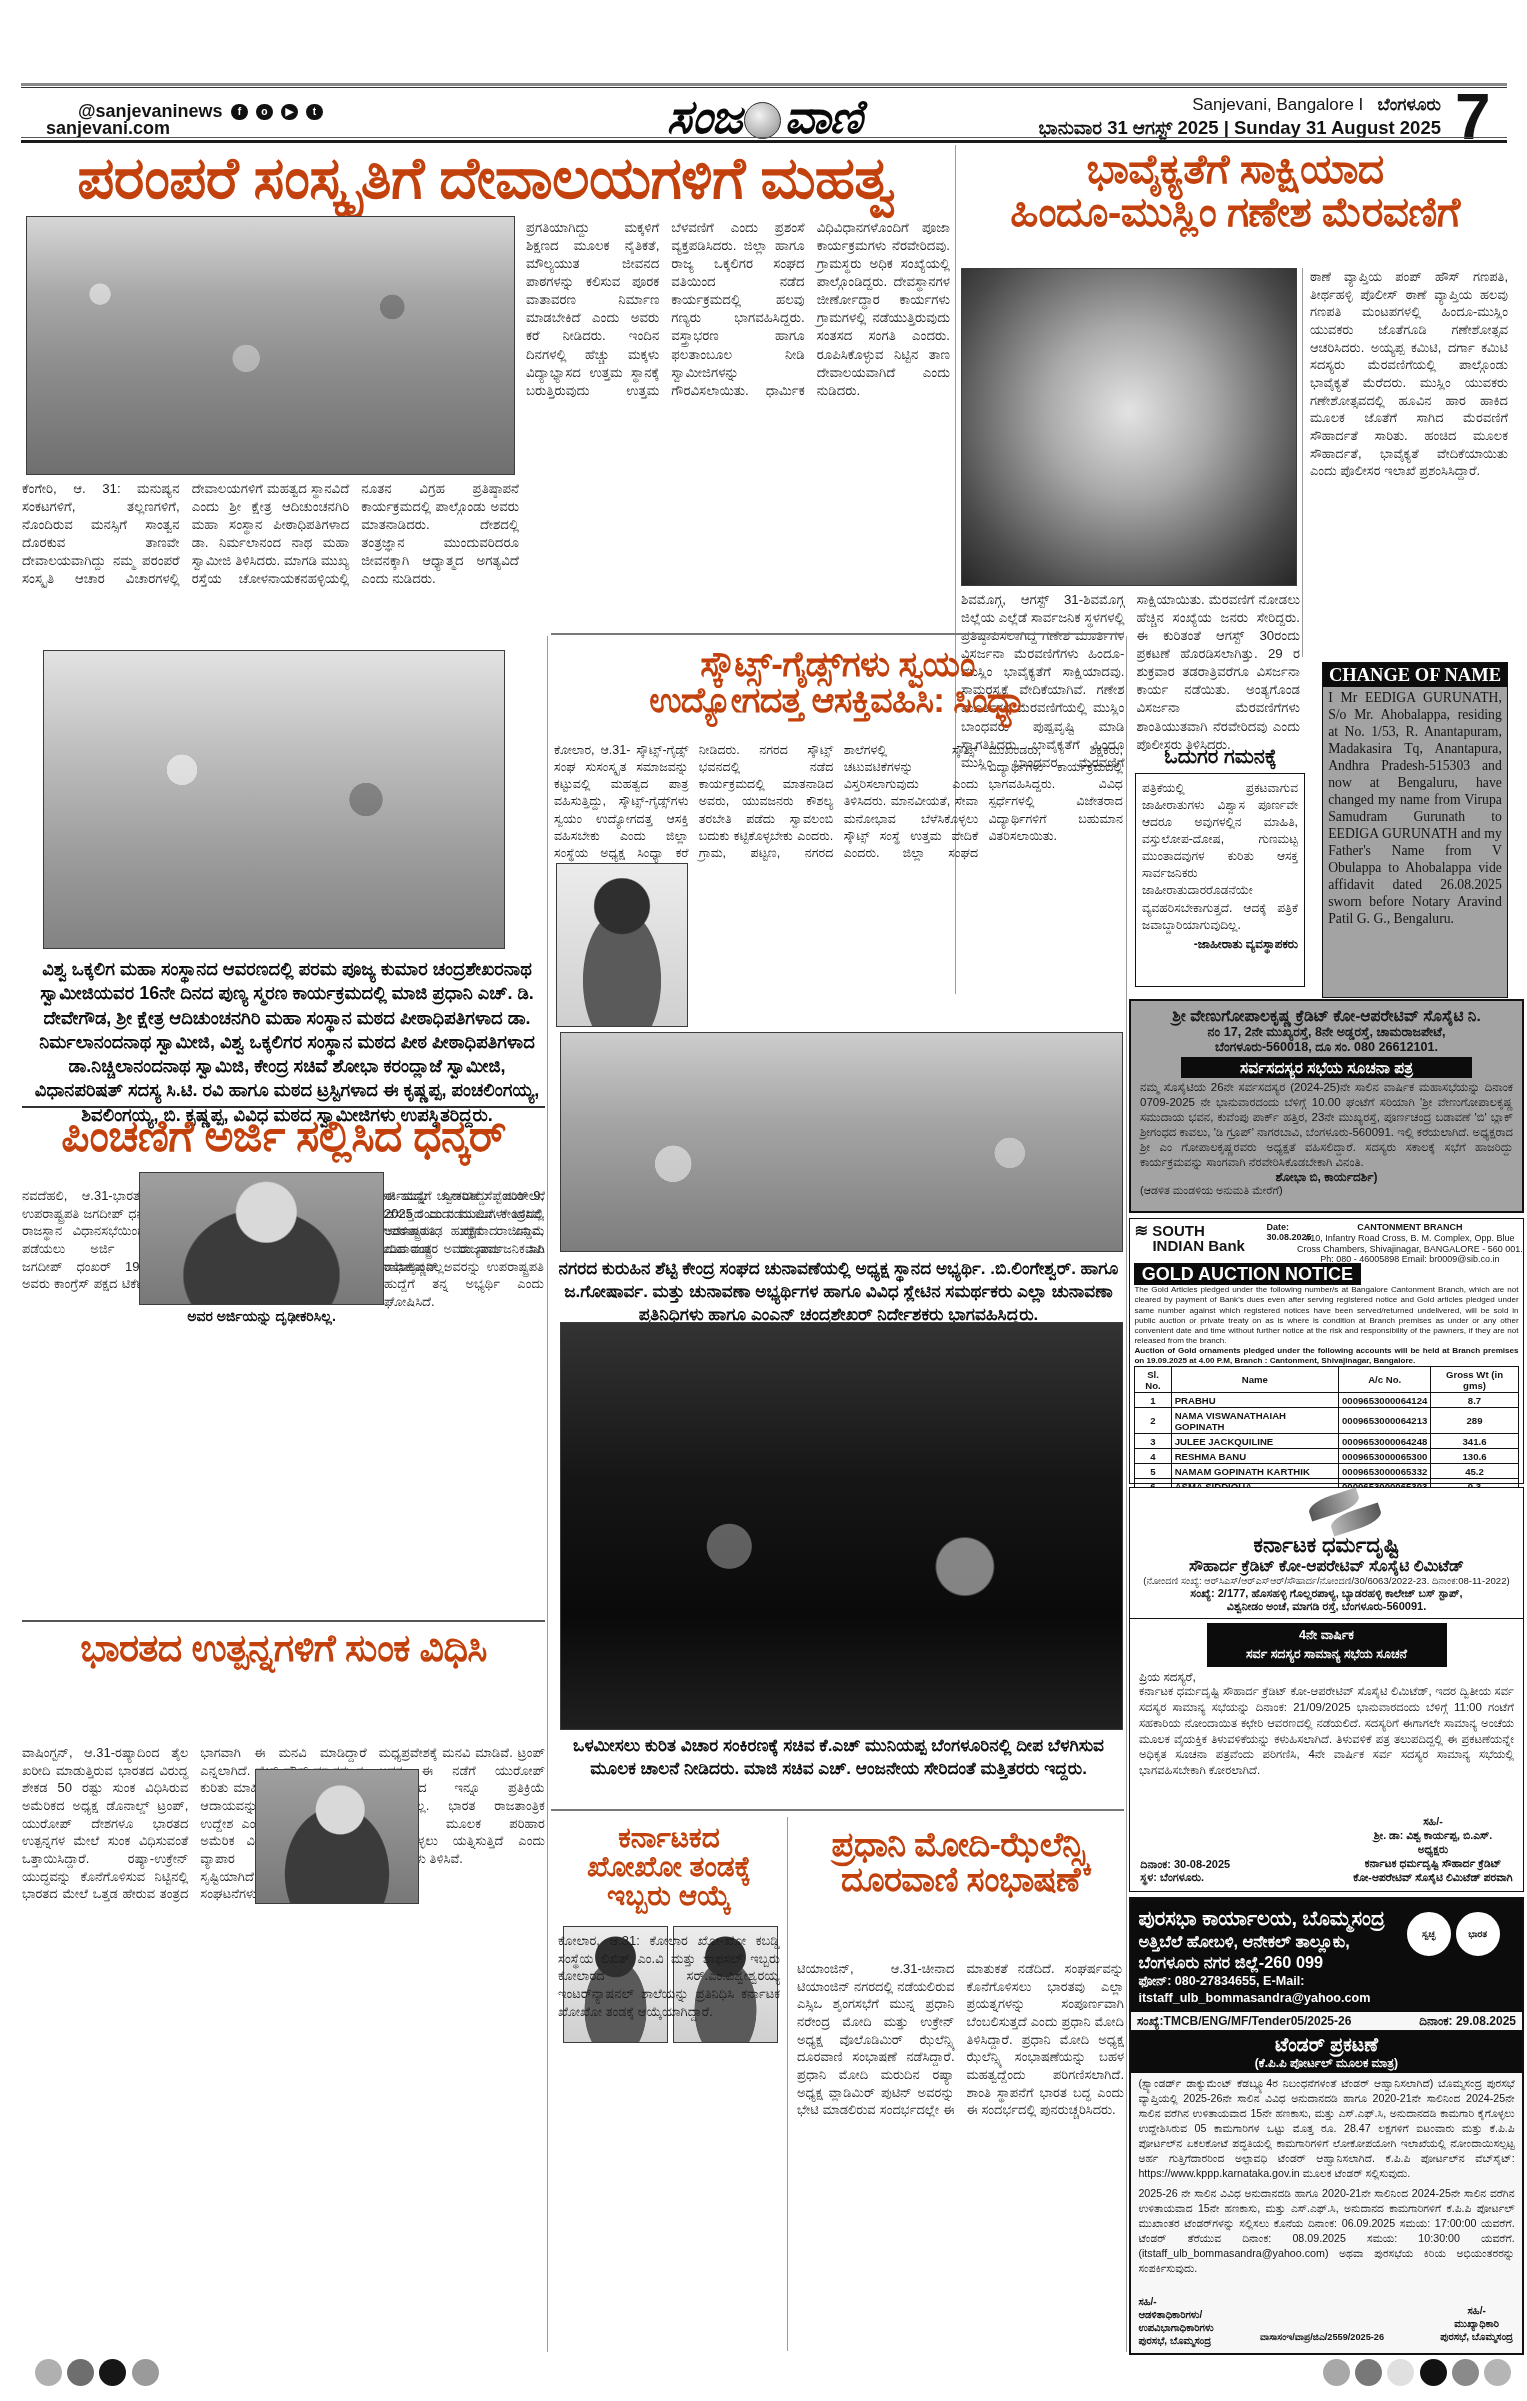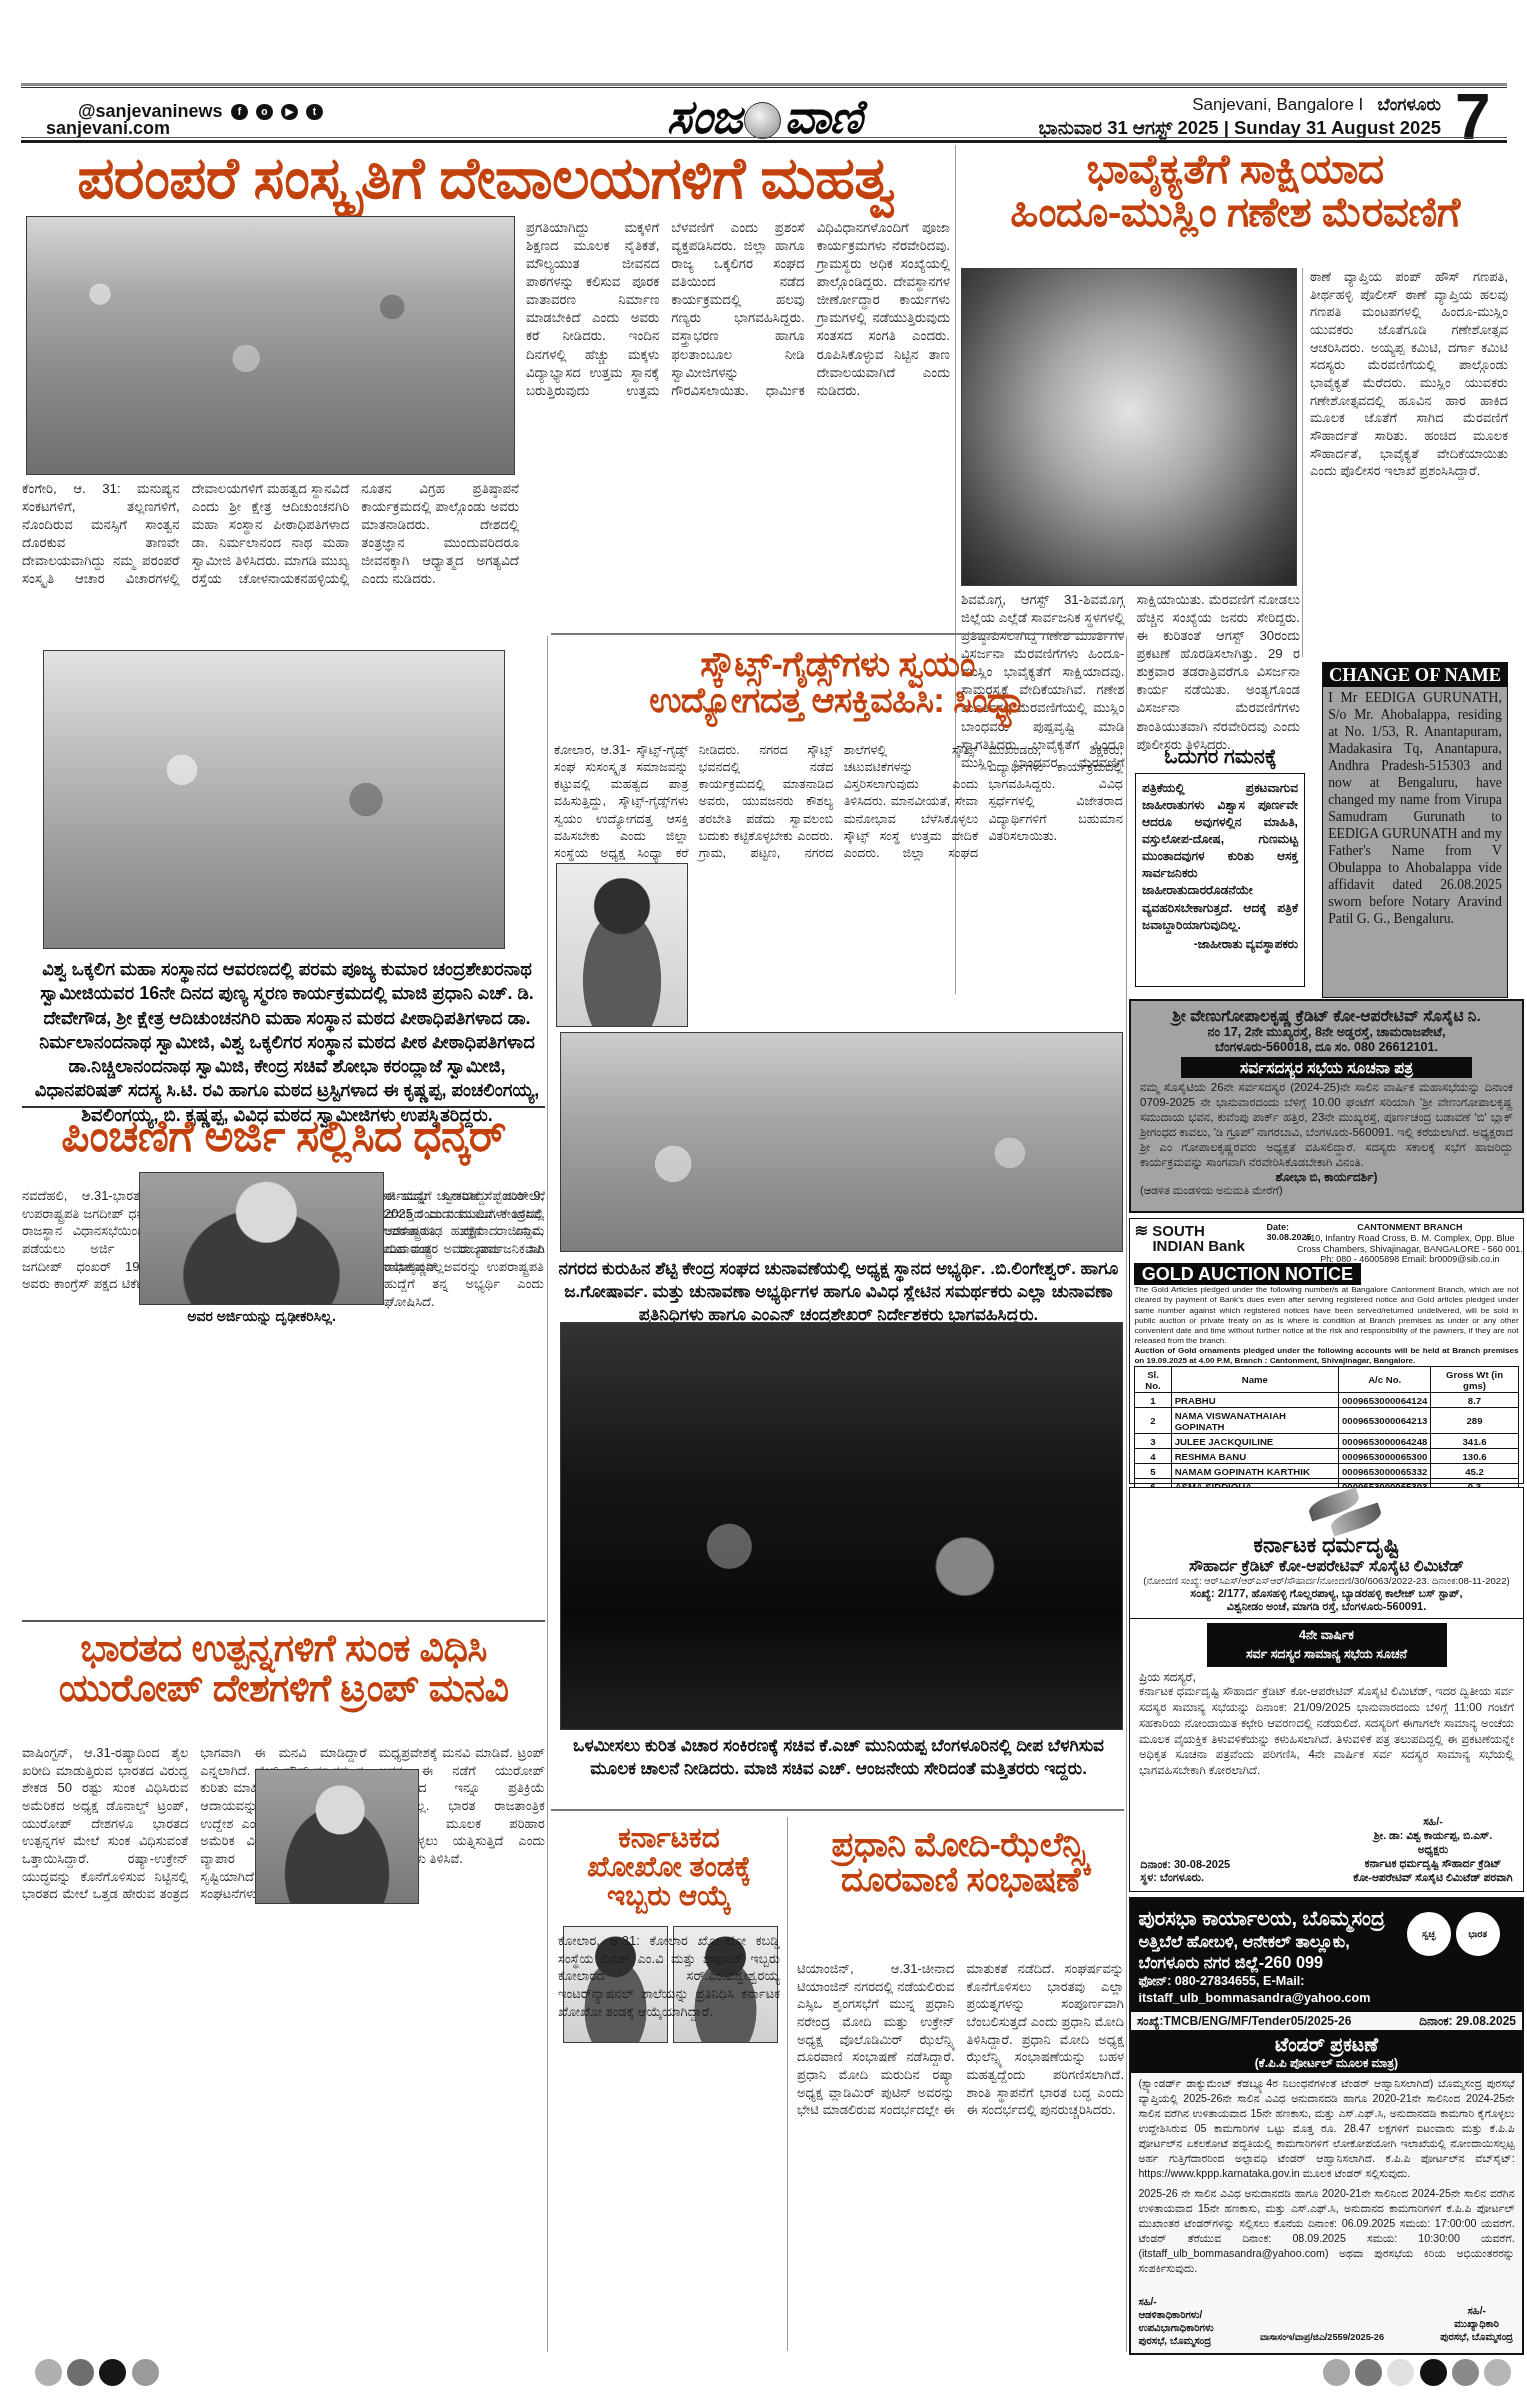--- a/index.html
+++ b/index.html
@@ -112,21 +112,21 @@
   <div class="abs bodytext" style="left:1310px;top:268px;width:198px;height:389px;font-size:13px;">ಠಾಣೆ ವ್ಯಾಪ್ತಿಯ ಪಂಪ್ ಹೌಸ್ ಗಣಪತಿ, ತೀರ್ಥಹಳ್ಳಿ ಪೊಲೀಸ್ ಠಾಣೆ ವ್ಯಾಪ್ತಿಯ ಹಲವು ಗಣಪತಿ ಮಂಟಪಗಳಲ್ಲಿ ಹಿಂದೂ-ಮುಸ್ಲಿಂ ಯುವಕರು ಜೊತೆಗೂಡಿ ಗಣೇಶೋತ್ಸವ ಆಚರಿಸಿದರು. ಅಯ್ಯಪ್ಪ ಕಮಿಟಿ, ದರ್ಗಾ ಕಮಿಟಿ ಸದಸ್ಯರು ಮೆರವಣಿಗೆಯಲ್ಲಿ ಪಾಲ್ಗೊಂಡು ಭಾವೈಕ್ಯತೆ ಮೆರೆದರು. ಮುಸ್ಲಿಂ ಯುವಕರು ಗಣೇಶೋತ್ಸವದಲ್ಲಿ ಹೂವಿನ ಹಾರ ಹಾಕಿದ ಮೂಲಕ ಜೊತೆಗೆ ಸಾಗಿದ ಮೆರವಣಿಗೆ ಸೌಹಾರ್ದತೆ ಸಾರಿತು. ಹಂಚಿದ ಮೂಲಕ ಸೌಹಾರ್ದತೆ, ಭಾವೈಕ್ಯತೆ ವೇದಿಕೆಯಾಯಿತು ಎಂದು ಪೊಲೀಸರ ಇಲಾಖೆ ಪ್ರಶಂಸಿಸಿದ್ದಾರೆ.</div>
   <div class="abs bodytext cols2" style="left:961px;top:591px;width:339px;height:403px;">ಶಿವಮೊಗ್ಗ, ಆಗಸ್ಟ್ 31-ಶಿವಮೊಗ್ಗ ಜಿಲ್ಲೆಯ ಎಲ್ಲೆಡೆ ಸಾರ್ವಜನಿಕ ಸ್ಥಳಗಳಲ್ಲಿ ಪ್ರತಿಷ್ಠಾಪಿಸಲಾಗಿದ್ದ ಗಣೇಶ ಮೂರ್ತಿಗಳ ವಿಸರ್ಜನಾ ಮೆರವಣಿಗೆಗಳು ಹಿಂದೂ-ಮುಸ್ಲಿಂ ಭಾವೈಕ್ಯತೆಗೆ ಸಾಕ್ಷಿಯಾದವು. ಸಾಮರಸ್ಯಕ್ಕೆ ವೇದಿಕೆಯಾಗಿವೆ. ಗಣೇಶ ಮೂರ್ತಿಗಳ ಮೆರವಣಿಗೆಯಲ್ಲಿ ಮುಸ್ಲಿಂ ಬಾಂಧವರು ಪುಷ್ಪವೃಷ್ಟಿ ಮಾಡಿ ಸ್ವಾಗತಿಸಿದರು. ಭಾವೈಕ್ಯತೆಗೆ ಹಿಂದೂ ಮುಸ್ಲಿಂ ಬಾಂಧವರ ಮೆರವಣಿಗೆ ಸಾಕ್ಷಿಯಾಯಿತು. ಮೆರವಣಿಗೆ ನೋಡಲು ಹೆಚ್ಚಿನ ಸಂಖ್ಯೆಯ ಜನರು ಸೇರಿದ್ದರು. ಈ ಕುರಿತಂತೆ ಆಗಸ್ಟ್ 30ರಂದು ಪ್ರಕಟಣೆ ಹೊರಡಿಸಲಾಗಿತ್ತು. 29 ರ ಶುಕ್ರವಾರ ತಡರಾತ್ರಿವರೆಗೂ ವಿಸರ್ಜನಾ ಕಾರ್ಯ ನಡೆಯಿತು. ಅಂತ್ಯಗೊಂಡ ವಿಸರ್ಜನಾ ಮೆರವಣಿಗೆಗಳು ಶಾಂತಿಯುತವಾಗಿ ನೆರವೇರಿದವು ಎಂದು ಪೊಲೀಸರು ತಿಳಿಸಿದರು.</div>
 
   <div class="abs adbox serif" style="left:1322px;top:662px;width:186px;height:336px;border-width:1.5px;">
     <div class="blackbar serif" style="font-size:18.5px;padding:1.5px 0;">CHANGE OF NAME</div>
     <div class="serif" style="font-size:13.7px;line-height:1.24;padding:3px 5.2px;text-align:justify;">I Mr EEDIGA GURUNATH, S/o Mr. Ahobalappa, residing at No. 1/53, R. Anantapuram, Madakasira Tq, Anantapura, Andhra Pradesh-515303 and now at Bengaluru, have changed my name from Virupa Samudram Gurunath to EEDIGA GURUNATH and my Father's Name from V Obulappa to Ahobalappa vide affidavit dated 26.08.2025 sworn before Notary Aravind Patil G. G., Bengaluru.</div>
   </div>
 
   <div class="abs" style="left:1136px;top:745px;width:169px;text-align:center;font-size:20px;font-weight:800;">ಓದುಗರ ಗಮನಕ್ಕೆ</div>
   <div class="abs" style="left:1135px;top:773px;width:170px;height:214px;border:1.5px solid #111;box-sizing:border-box;padding:6px;">
-    <div style="font-size:12.2px;line-height:1.4;text-align:justify;font-weight:700;">ಪತ್ರಿಕೆಯಲ್ಲಿ ಪ್ರಕಟವಾಗುವ ಜಾಹೀರಾತುಗಳು ವಿಶ್ವಾಸ ಪೂರ್ಣವೇ ಆದರೂ ಅವುಗಳಲ್ಲಿನ ಮಾಹಿತಿ, ವಸ್ತುಲೋಪ-ದೋಷ, ಗುಣಮಟ್ಟ ಮುಂತಾದವುಗಳ ಕುರಿತು ಆಸಕ್ತ ಸಾರ್ವಜನಿಕರು ಜಾಹೀರಾತುದಾರರೊಡನೆಯೇ ವ್ಯವಹರಿಸಬೇಕಾಗುತ್ತದೆ. ಆದಕ್ಕೆ ಪತ್ರಿಕೆ ಜವಾಬ್ದಾರಿಯಾಗುವುದಿಲ್ಲ.</div>
+    <div style="font-size:12.2px;line-height:1.4;text-align:justify;font-weight:400;">ಪತ್ರಿಕೆಯಲ್ಲಿ ಪ್ರಕಟವಾಗುವ ಜಾಹೀರಾತುಗಳು ವಿಶ್ವಾಸ ಪೂರ್ಣವೇ ಆದರೂ ಅವುಗಳಲ್ಲಿನ ಮಾಹಿತಿ, ವಸ್ತುಲೋಪ-ದೋಷ, ಗುಣಮಟ್ಟ ಮುಂತಾದವುಗಳ ಕುರಿತು ಆಸಕ್ತ ಸಾರ್ವಜನಿಕರು ಜಾಹೀರಾತುದಾರರೊಡನೆಯೇ ವ್ಯವಹರಿಸಬೇಕಾಗುತ್ತದೆ. ಆದಕ್ಕೆ ಪತ್ರಿಕೆ ಜವಾಬ್ದಾರಿಯಾಗುವುದಿಲ್ಲ.</div>
     <div style="font-size:12px;font-weight:800;text-align:right;margin-top:3px;">-ಜಾಹೀರಾತು ವ್ಯವಸ್ಥಾಪಕರು</div>
   </div>
 
   <div class="abs vrule" style="left:547px;top:636px;height:1716px;"></div>
   <div class="abs vrule" style="left:1126px;top:636px;height:1716px;"></div>
   <div class="abs" style="left:551px;top:633px;width:573px;height:2.2px;background:#777;"></div>
 
   <div class="abs headline" style="left:562px;top:646px;width:551px;font-size:35px;">
     <div>ಸ್ಕೌಟ್ಸ್-ಗೈಡ್ಸ್‌ಗಳು ಸ್ವಯಂ</div>
     <div>ಉದ್ಯೋಗದತ್ತ ಆಸಕ್ತಿವಹಿಸಿ: ಸಿಂಧ್ಯಾ</div>
@@ -163,21 +163,20 @@
   <div class="abs bodytext cols3" style="left:22px;top:1187px;width:523px;height:425px;font-size:13px;">ನವದೆಹಲಿ, ಆ.31-ಭಾರತದ ಮಾಜಿ ಉಪರಾಷ್ಟ್ರಪತಿ ಜಗದೀಪ್ ಧನ್ಕರ್ ಅವರು ರಾಜಸ್ಥಾನ ವಿಧಾನಸಭೆಯಿಂದ ಪಿಂಚಣಿ ಪಡೆಯಲು ಅರ್ಜಿ ಸಲ್ಲಿಸಿದ್ದಾರೆ. ಜಗದೀಪ್ ಧಂಖರ್ 1993 ರಲ್ಲಿ, ಅವರು ಕಾಂಗ್ರೆಸ್ ಪಕ್ಷದ ಟಿಕೆಟ್ ಮೂಲಕ ಕಿಷನ್‌ಗಢದಿಂದ ಶಾಸಕರಾಗಿ ಆಯ್ಕೆಯಾಗಿದ್ದರು. ನಿಯಮಾನುಸಾರ ಪ್ರತಿ ಮಾಜಿ ಶಾಸಕರಿಗೆ 74 ವರ್ಷದ ಧನ್ಕರ್ ಮಾಸಿಕ 42 ಸಾವಿರ ರೂ. ಪಿಂಚಣಿಗೆ ಅರ್ಹರಾಗಿದ್ದಾರೆ. ರಾಜಸ್ಥಾನದ ವಿಧಾನಸಭಾ ಕಾರ್ಯಾಲಯವು ಅವರ ಅರ್ಜಿಯನ್ನು ಸ್ವೀಕರಿಸಿದ್ದು ಪರಿಶೀಲನೆ ನಡೆಸುತ್ತಿದೆ ಎಂದು ಮೂಲಗಳು ತಿಳಿಸಿವೆ. ಉಪರಾಷ್ಟ್ರಪತಿ ಹುದ್ದೆಗೆ ರಾಜೀನಾಮೆ ನೀಡಿದ ನಂತರ ಅವರು ಸಾರ್ವಜನಿಕವಾಗಿ ಕಾಣಿಸಿಕೊಂಡಿಲ್ಲ.</div>
   <div class="abs" style="left:139px;top:1172px;width:245px;height:158px;background:#fff;">
     <div class="photo ph-trump" style="width:245px;height:133px;"></div>
     <div class="caption" style="font-size:14px;margin-top:2.2px;">ಅವರ ಅರ್ಜಿಯನ್ನು ದೃಢೀಕರಿಸಿಲ್ಲ.</div>
   </div>
   <div class="abs bodytext" style="left:384px;top:1187px;width:160px;height:425px;font-size:13px;">ಈ ಹುದ್ದೆಗೆ ಚುನಾವಣೆ ಸೆಪ್ಟೆಂಬರ್ 9, 2025 ರಂದು ನಡೆಯಲಿವೆ. ಕೇಂದ್ರದಲ್ಲಿ ಆಡಳಿತಾರೂಢ ಪಕ್ಷವಾದ ಎನ್ಡಿಎ, ಮಹಾರಾಷ್ಟ್ರ ರಾಜ್ಯಪಾಲ ಸಿಪಿ ರಾಧಾಕೃಷ್ಣನ್ ಅವರನ್ನು ಉಪರಾಷ್ಟ್ರಪತಿ ಹುದ್ದೆಗೆ ತನ್ನ ಅಭ್ಯರ್ಥಿ ಎಂದು ಘೋಷಿಸಿದೆ.</div>
 
   <div class="abs" style="left:22px;top:1620px;width:523px;height:2.2px;background:#555;"></div>
   <div class="abs headline" style="left:22px;top:1629px;width:523px;font-size:38px;">
     <div>ಭಾರತದ ಉತ್ಪನ್ನಗಳಿಗೆ ಸುಂಕ ವಿಧಿಸಿ</div>
-    <div>ಯುರೋಪ್ ದೇಶಗಳಿಗೆ ಟ್ರಂಪ್ ಮನವಿ</div>
   </div>
   <div class="abs bodytext cols3" style="left:22px;top:1744px;width:523px;height:599px;font-size:13px;">ವಾಷಿಂಗ್ಟನ್, ಆ.31-ರಷ್ಯಾದಿಂದ ತೈಲ ಖರೀದಿ ಮಾಡುತ್ತಿರುವ ಭಾರತದ ವಿರುದ್ಧ ಶೇಕಡ 50 ರಷ್ಟು ಸುಂಕ ವಿಧಿಸಿರುವ ಅಮೆರಿಕದ ಅಧ್ಯಕ್ಷ ಡೊನಾಲ್ಡ್ ಟ್ರಂಪ್, ಯುರೋಪ್ ದೇಶಗಳೂ ಭಾರತದ ಉತ್ಪನ್ನಗಳ ಮೇಲೆ ಸುಂಕ ವಿಧಿಸುವಂತೆ ಒತ್ತಾಯಿಸಿದ್ದಾರೆ. ರಷ್ಯಾ-ಉಕ್ರೇನ್ ಯುದ್ಧವನ್ನು ಕೊನೆಗೊಳಿಸುವ ನಿಟ್ಟಿನಲ್ಲಿ ಭಾರತದ ಮೇಲೆ ಒತ್ತಡ ಹೇರುವ ತಂತ್ರದ ಭಾಗವಾಗಿ ಈ ಮನವಿ ಮಾಡಿದ್ದಾರೆ ಎನ್ನಲಾಗಿದೆ. ವೈಟ್ ಹೌಸ್ ವಕ್ತಾರರು ಈ ಕುರಿತು ಮಾಹಿತಿ ನೀಡಿದ್ದು, ರಷ್ಯಾದ ತೈಲ ಆದಾಯವನ್ನು ಕಡಿತಗೊಳಿಸುವುದು ಇದರ ಉದ್ದೇಶ ಎಂದಿದ್ದಾರೆ. ಭಾರತದ ಮೇಲೆ ಅಮೆರಿಕ ವಿಧಿಸಿರುವ ನಿರ್ಬಂಧಗಳಿಂದ ವ್ಯಾಪಾರ ವಲಯದಲ್ಲಿ ಆತಂಕ ಸೃಷ್ಟಿಯಾಗಿದೆ. ರಫ್ತುದಾರರ ಸಂಘಟನೆಗಳು ಕೇಂದ್ರ ಸರ್ಕಾರದ ಮಧ್ಯಪ್ರವೇಶಕ್ಕೆ ಮನವಿ ಮಾಡಿವೆ. ಟ್ರಂಪ್ ಅವರ ಈ ನಡೆಗೆ ಯುರೋಪ್ ದೇಶಗಳಿಂದ ಇನ್ನೂ ಪ್ರತಿಕ್ರಿಯೆ ವ್ಯಕ್ತವಾಗಿಲ್ಲ. ಭಾರತ ರಾಜತಾಂತ್ರಿಕ ಮಾರ್ಗದ ಮೂಲಕ ಪರಿಹಾರ ಕಂಡುಕೊಳ್ಳಲು ಯತ್ನಿಸುತ್ತಿದೆ ಎಂದು ಮೂಲಗಳು ತಿಳಿಸಿವೆ.</div>
   <div class="abs photo ph-trump" style="left:255px;top:1769px;width:164px;height:135px;"></div>
 
   <div class="abs adbox" style="left:1129px;top:999px;width:395px;height:214px;padding:6px 9px;">
     <div style="text-align:center;font-size:15.5px;font-weight:800;">ಶ್ರೀ ವೇಣುಗೋಪಾಲಕೃಷ್ಣ ಕ್ರೆಡಿಟ್ ಕೋ-ಆಪರೇಟಿವ್ ಸೊಸೈಟಿ ನಿ.</div>
     <div style="text-align:center;font-size:12.6px;font-weight:700;">ನಂ 17, 2ನೇ ಮುಖ್ಯರಸ್ತೆ, 8ನೇ ಅಡ್ಡರಸ್ತೆ, ಚಾಮರಾಜಪೇಟೆ,</div>
     <div style="text-align:center;font-size:12.6px;font-weight:700;">ಬೆಂಗಳೂರು-560018, ದೂ ಸಂ. 080 26612101.</div>
     <div class="blackbar" style="font-size:15.5px;width:78%;margin:2.2px auto;padding:1.5px 0;">ಸರ್ವಸದಸ್ಯರ ಸಭೆಯ ಸೂಚನಾ ಪತ್ರ</div>
     <div style="font-size:11.5px;line-height:1.3;text-align:justify;">ನಮ್ಮ ಸೊಸೈಟಿಯ 26ನೇ ಸರ್ವಸದಸ್ಯರ (2024-25)ನೇ ಸಾಲಿನ ವಾರ್ಷಿಕ ಮಹಾಸಭೆಯನ್ನು ದಿನಾಂಕ 0709-2025 ನೇ ಭಾನುವಾರದಂದು ಬೆಳಿಗ್ಗೆ 10.00 ಘಂಟೆಗೆ ಸರಿಯಾಗಿ 'ಶ್ರೀ ವೇಣುಗೋಪಾಲಕೃಷ್ಣ ಸಮುದಾಯ ಭವನ, ಕುವೆಂಪು ಪಾರ್ಕ್ ಹತ್ತಿರ, 23ನೇ ಮುಖ್ಯರಸ್ತೆ, ಪೂರ್ಣಚಂದ್ರ ಬಡಾವಣೆ 'ಬಿ' ಬ್ಲಾಕ್ ಶ್ರೀಗಂಧದ ಕಾವಲು, 'ಡಿ ಗ್ರೂಪ್' ನಾಗರಬಾವಿ, ಬೆಂಗಳೂರು-560091. ಇಲ್ಲಿ ಕರೆಯಲಾಗಿದೆ. ಅಧ್ಯಕ್ಷರಾದ ಶ್ರೀ ಎಂ ಗೋಪಾಲಕೃಷ್ಣರವರು ಅಧ್ಯಕ್ಷತೆ ವಹಿಸಲಿದ್ದಾರೆ. ಸದಸ್ಯರು ಸಕಾಲಕ್ಕೆ ಸಭೆಗೆ ಹಾಜರಿದ್ದು ಕಾರ್ಯಕ್ರಮವನ್ನು ಸಾಂಗವಾಗಿ ನೆರವೇರಿಸಿಕೊಡಬೇಕಾಗಿ ವಿನಂತಿ.</div>

